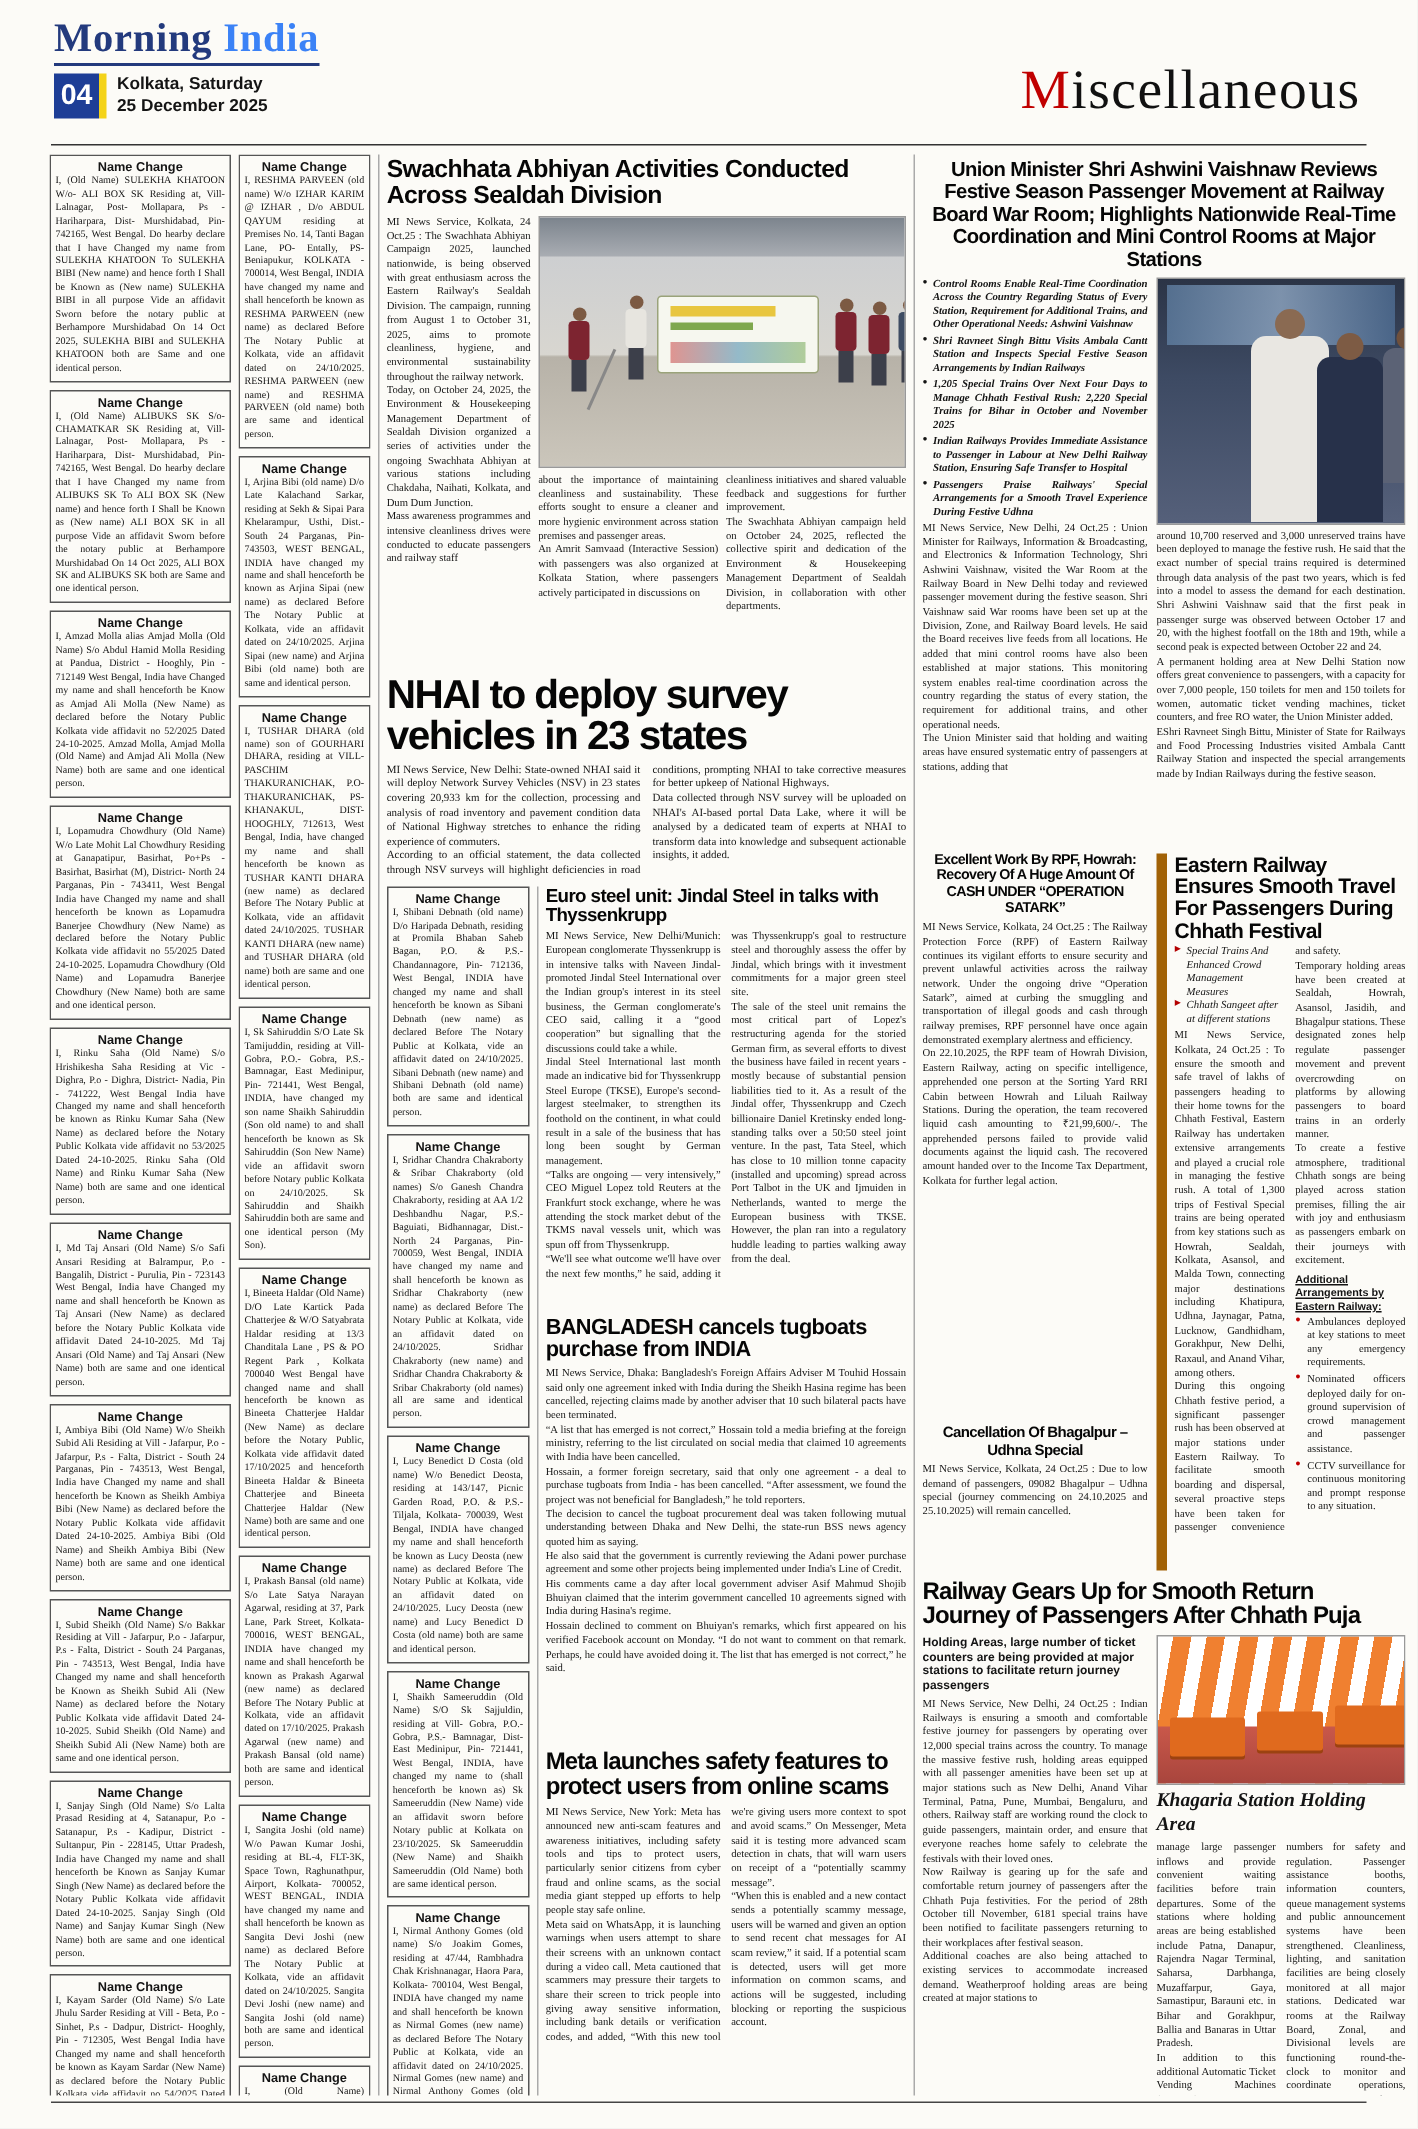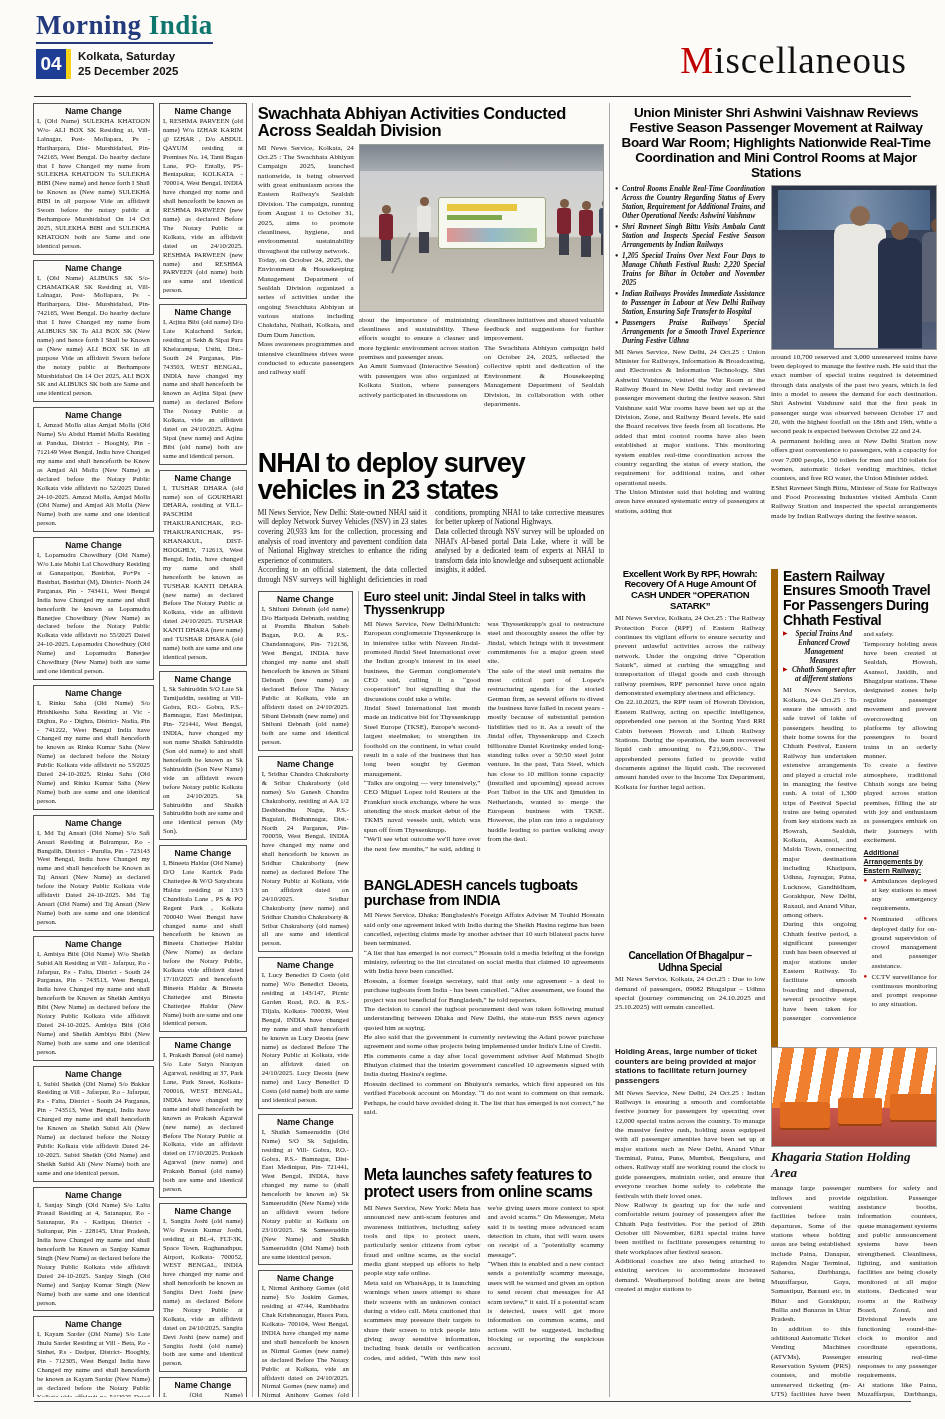--- a/index.html
+++ b/index.html
@@ -3,21 +3,21 @@
 <meta charset="utf-8">
 <style>
   * { margin:0; padding:0; box-sizing:border-box; }
   body { background:#e8e8e8; font-family:"Liberation Serif", serif; }
   .page { width:945px; height:1419px; background:#fcfbf7; margin:0 auto; position:relative;
           overflow:hidden; color:#141414; }
   
   .masthead { position:relative; height:96px; padding:10px 36px 0 36px; }
   .logo { font-family:"Liberation Serif", serif; font-weight:bold; font-size:27px; letter-spacing:0.5px;
           border-bottom:2px solid #233a7d; display:inline-block; padding-bottom:1px; }
-  .logo .m1 { color:#233a7d; } .logo .m2 { color:#0f766e; }
+  .logo .m1 { color:#233a7d; } .logo .m2 { color:#3b82f6; }
   .tagline { font-family:"Liberation Sans", sans-serif; font-weight:bold; font-size:9.5px; margin-top:2px; color:#111; }
   .daterow { display:flex; align-items:stretch; margin-top:5px; height:30px; }
   .pagenum { background:#1e3e96; color:#fff; font-family:"Liberation Sans", sans-serif; font-weight:bold;
              font-size:19px; width:30px; display:flex; align-items:center; justify-content:center; }
   .ybar { width:5px; background:#f4d319; margin-right:7px; }
   .dateline { font-family:"Liberation Sans", sans-serif; font-weight:bold; font-size:11.5px; line-height:1.3;
               display:flex; flex-direction:column; justify-content:center; }
   .section-title { position:absolute; right:38px; bottom:14px; font-family:"Liberation Serif", serif;
                    font-size:37px; letter-spacing:1px; color:#111; }
   .section-title .init { color:#c00000; }
@@ -91,21 +91,21 @@
   .um-right .body-txt { height:205px; overflow:hidden; margin-top:3px; }
   .row2 { display:flex; gap:6px; margin-top:6px; }
   .rpf-col { width:150px; }
   .rpf-hl { font-size:9.5px; text-align:center; line-height:1.15; margin-bottom:2px; }
   .rpf-body { height:330px; overflow:hidden; }
   .canc-hl { font-size:10px; text-align:center; line-height:1.15; margin:6px 0 2px 0; }
   .canc-body { height:72px; overflow:hidden; }
   .er-col { flex:1; border-left:7px solid #a16207; padding-left:5px; }
   .er-hl { font-size:14px; line-height:1.05; margin-bottom:3px; }
   .er-bullets { list-style:none; margin-bottom:2px; }
-  .er-bullets li { font-size:7.2px; font-weight:bold; font-style:italic; line-height:1.25; padding-left:8px; position:relative;text-align:center; }
+  .er-bullets li { font-size:7.2px; font-weight:normal; font-style:italic; line-height:1.25; padding-left:8px; position:relative; }
   .er-bullets li::before { content:"▶"; position:absolute; left:0; top:0; color:#b30000; font-size:5.5px; font-style:normal; }
   .er-body { column-count:2; column-gap:7px; height:398px; overflow:hidden; }
   .er-add-title { font-weight:bold; text-decoration:underline; font-size:7.2px; margin:2px 0; font-family:"Liberation Sans", sans-serif; }
   .red-bullets { list-style:none; }
   .red-bullets li { font-size:7.1px; line-height:1.3; text-align:justify; padding-left:8px; position:relative; margin-bottom:2px; }
   .red-bullets li::before { content:"●"; color:#c00000; position:absolute; left:0; font-size:6px; }
   
   .rg-hl { font-size:16px; letter-spacing:-0.6px; line-height:1; margin:7px 0 4px 0; }
   .rg-row { display:flex; gap:6px; }
   .rg-left { width:150px; height:395px; overflow:hidden; }
@@ -387,20 +387,21 @@
               <li>Ambulances deployed at key stations to meet any emergency requirements.</li>
               <li>Nominated officers deployed daily for on-ground supervision of crowd management and passenger assistance.</li>
               <li>CCTV surveillance for continuous monitoring and prompt response to any situation.</li>
               <li>War Rooms set up at divisional levels for 24x7 monitoring and coordination.</li>
 
             </ul>
           </div>
         </div>
       </div>
 
+      <div class="hl rg-hl">Railway Gears Up for Smooth Return Journey of Passengers After Chhath Puja</div>
       <div class="rg-row">
         <div class="rg-left">
           <div class="rg-intro">Holding Areas, large number of ticket counters are being provided at major stations to facilitate return journey passengers</div>
           <div class="body-txt">MI News Service, New Delhi, 24 Oct.25 : Indian Railways is ensuring a smooth and comfortable festive journey for passengers by operating over 12,000 special trains across the country. To manage the massive festive rush, holding areas equipped with all passenger amenities have been set up at major stations such as New Delhi, Anand Vihar Terminal, Patna, Pune, Mumbai, Bengaluru, and others. Railway staff are working round the clock to guide passengers, maintain order, and ensure that everyone reaches home safely to celebrate the festivals with their loved ones.
 Now Railway is gearing up for the safe and comfortable return journey of passengers after the Chhath Puja festivities. For the period of 28th October till November, 6181 special trains have been notified to facilitate passengers returning to their workplaces after festival season.
 Additional coaches are also being attached to existing services to accommodate increased demand. Weatherproof holding areas are being created at major stations to</div>
         </div>
         <div class="rg-right">
           <div class="photo ph-hold">
             <div class="floor"></div>

